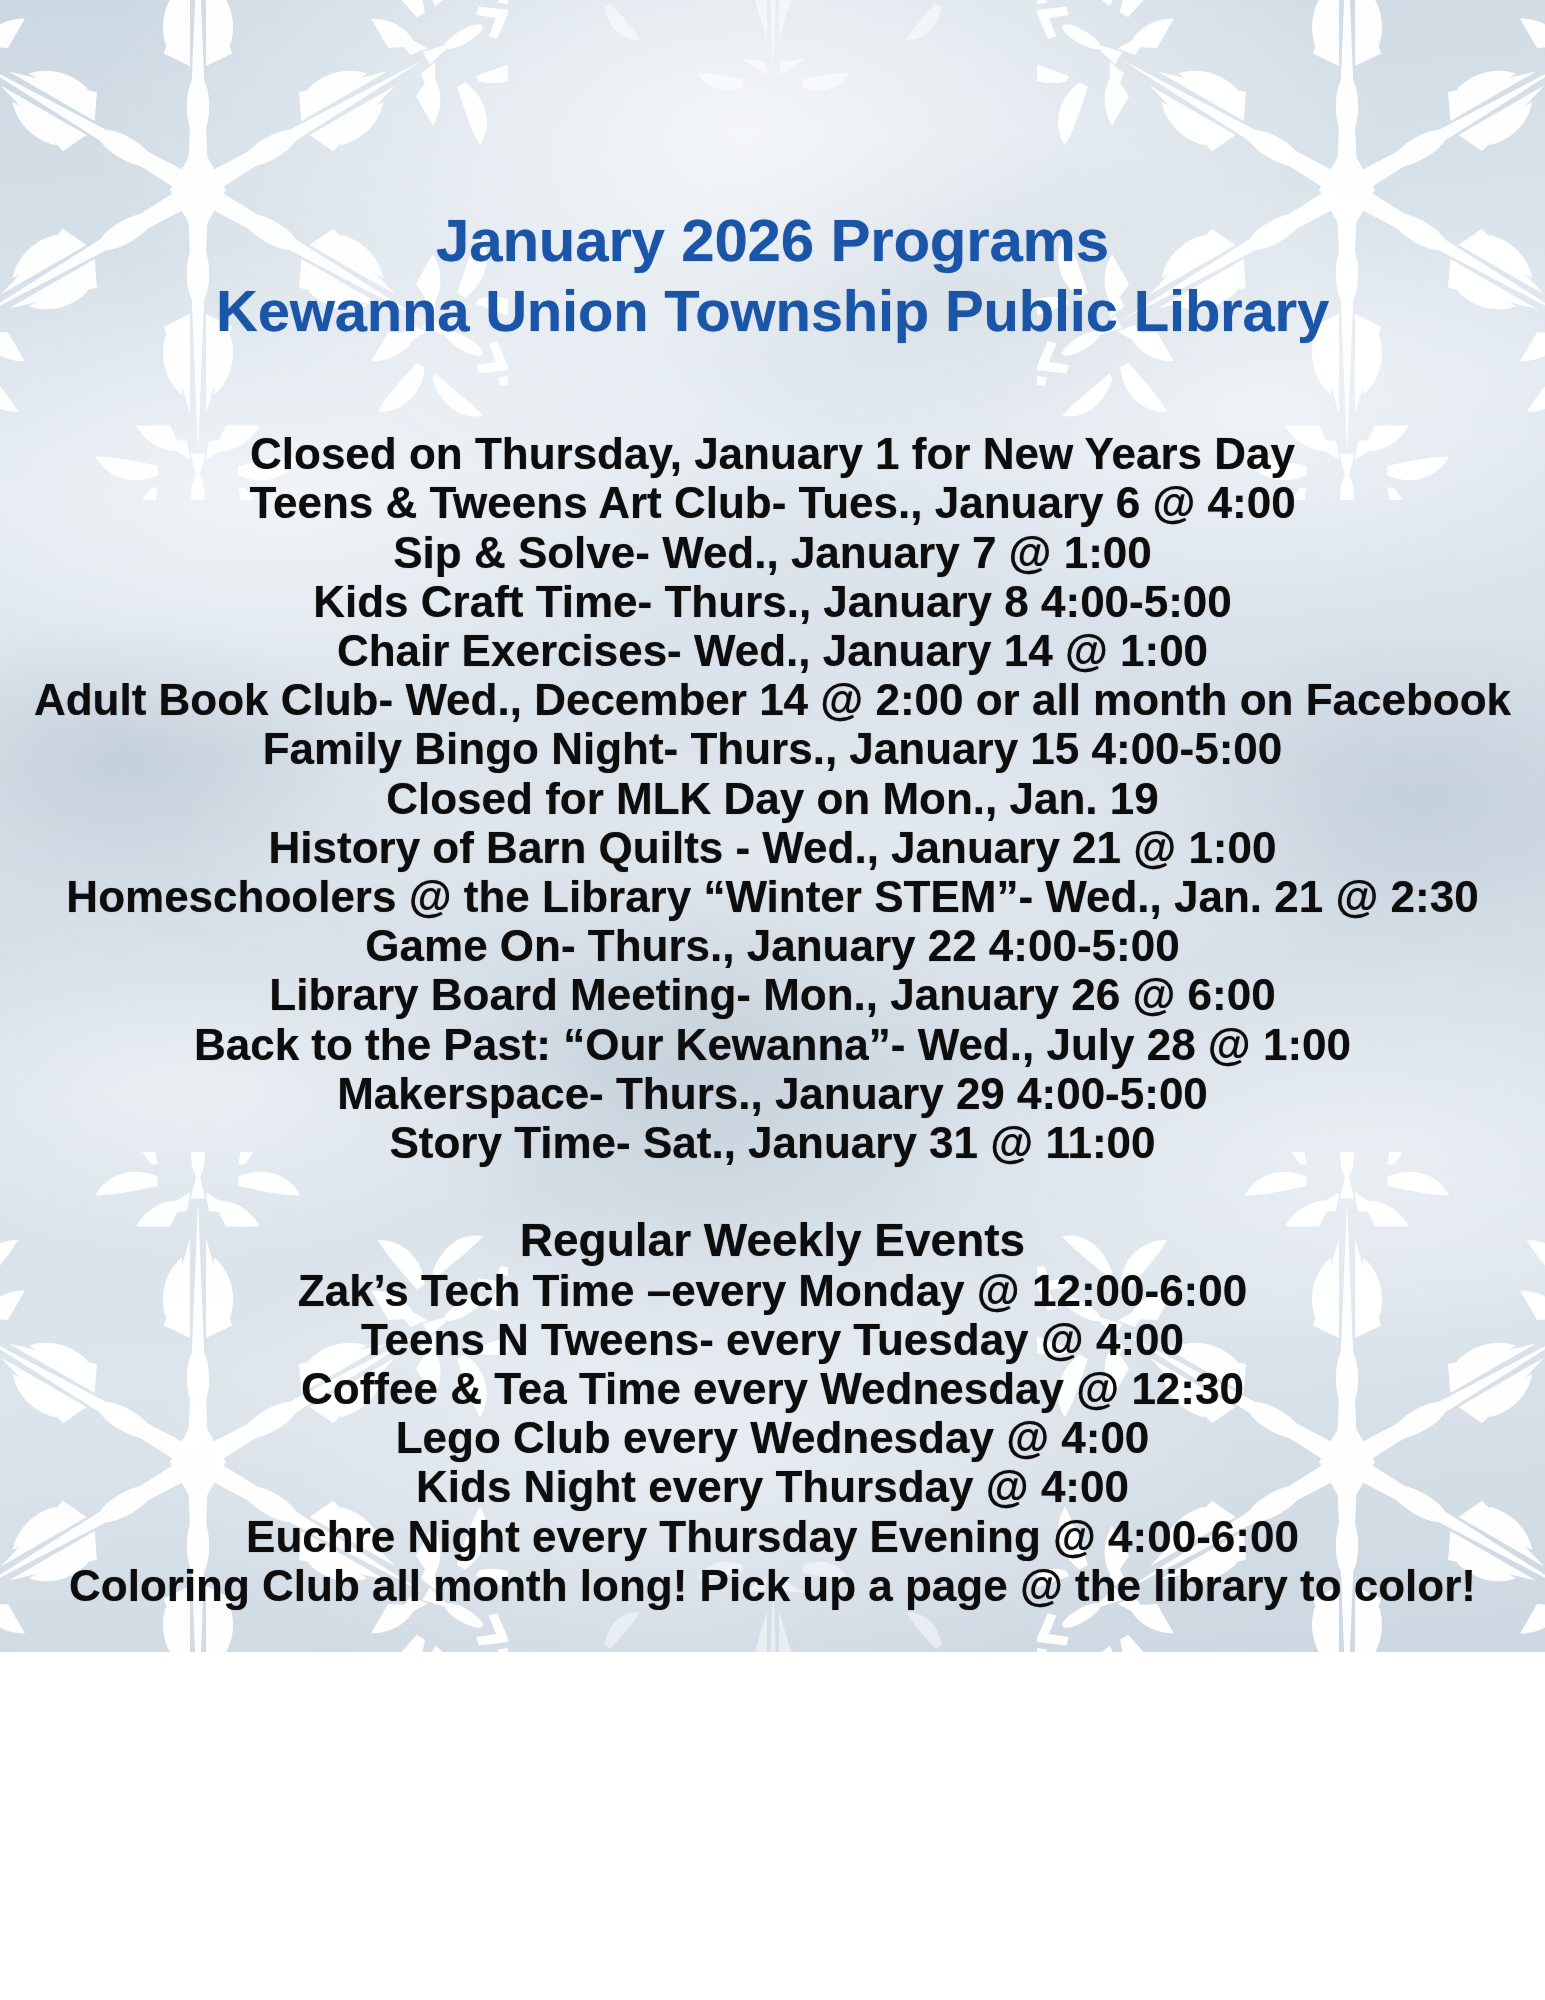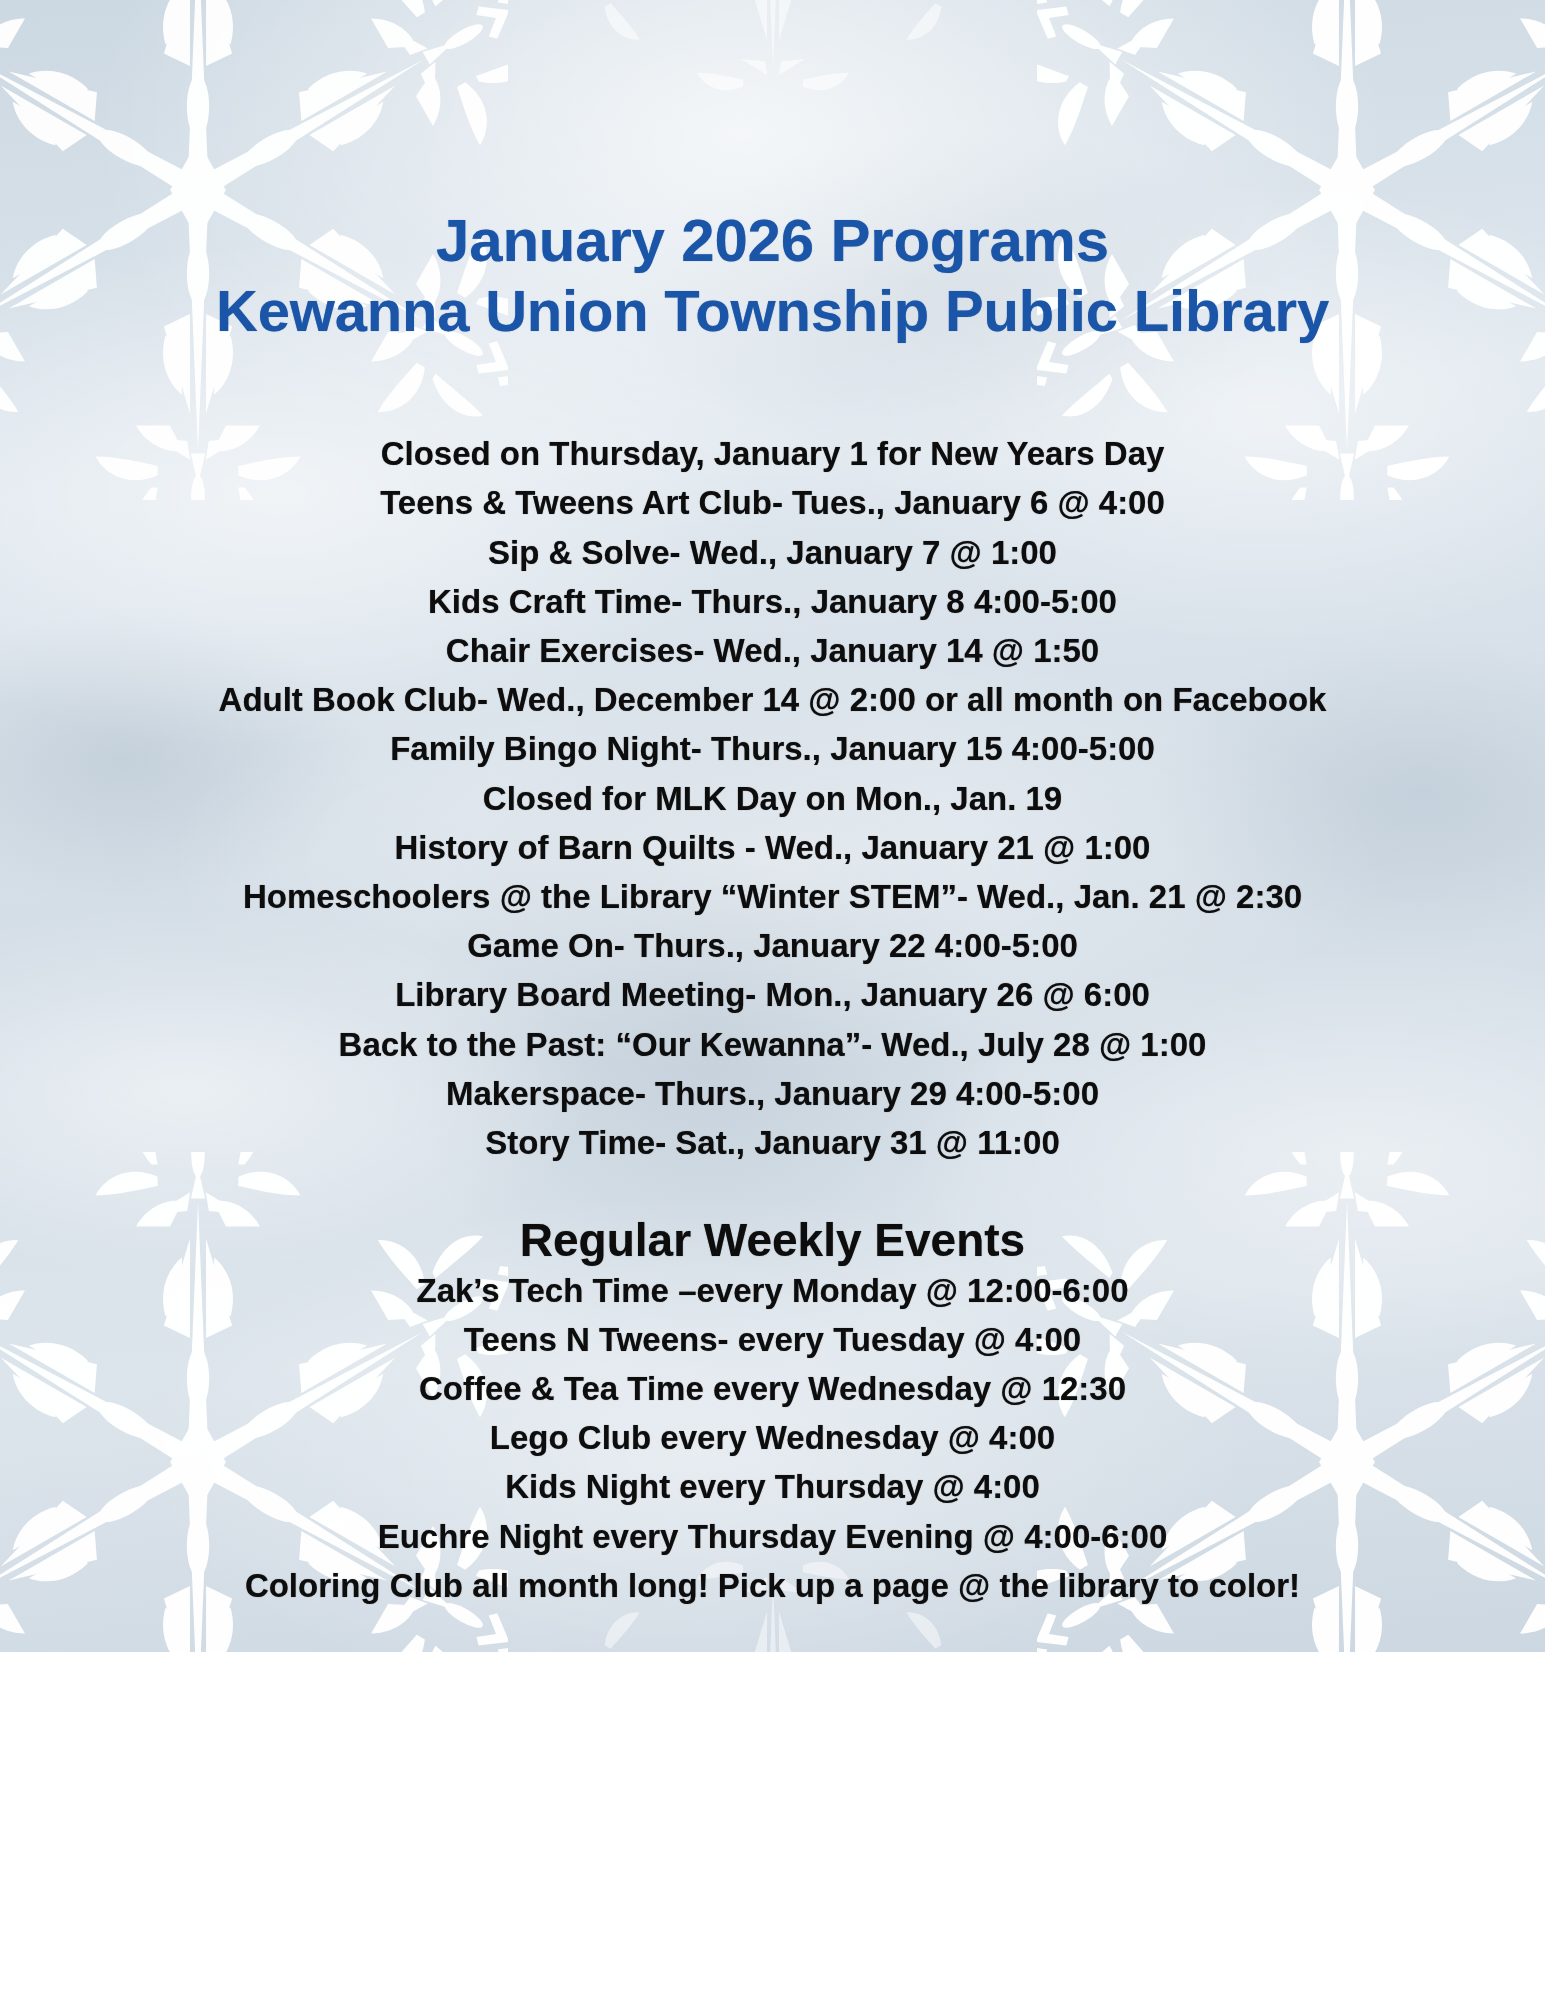--- a/index.html
+++ b/index.html
@@ -68,21 +68,21 @@
     white-space: nowrap;
     text-shadow: 0 0 1px rgba(27,85,168,0.55);
   }
   .title-line.sub { font-size: 58px; }
 
   .events { margin: 0; padding: 0; }
 
   .event-line {
     color: #0d0d0d;
     font-weight: 700;
-    font-size: 33px;
+    font-size: 44px;
     line-height: 49.2px;
     white-space: nowrap;
     text-shadow: 0 0 1px rgba(0,0,0,0.5);
   }
 
   .spacer-line { height: 49.2px; }
 
   .section-heading {
     color: #0d0d0d;
     font-weight: 700;
@@ -769,21 +769,21 @@
     <div class="title-block">
       <div class="title-line">January 2026 Programs</div>
       <div class="title-line sub">Kewanna Union Township Public Library</div>
     </div>
 
     <div class="events">
       <div class="event-line">Closed on Thursday, January 1 for New Years Day</div>
       <div class="event-line">Teens &amp; Tweens Art Club- Tues., January 6 @ 4:00</div>
       <div class="event-line">Sip &amp; Solve- Wed., January 7 @ 1:00</div>
       <div class="event-line">Kids Craft Time- Thurs., January 8   4:00-5:00</div>
-      <div class="event-line">Chair Exercises- Wed., January 14 @ 1:50</div>
+      <div class="event-line">Chair Exercises- Wed., January 14 @ 1:00</div>
       <div class="event-line">Adult Book Club- Wed., December 14 @ 2:00 or all month on  Facebook</div>
       <div class="event-line">Family Bingo Night- Thurs., January 15   4:00-5:00</div>
       <div class="event-line">Closed for MLK Day on Mon., Jan. 19</div>
       <div class="event-line">History of Barn Quilts - Wed., January 21 @ 1:00</div>
       <div class="event-line">Homeschoolers @ the Library “Winter STEM”- Wed., Jan. 21 @ 2:30</div>
       <div class="event-line">Game On- Thurs., January 22   4:00-5:00</div>
       <div class="event-line">Library Board Meeting- Mon., January 26 @ 6:00</div>
       <div class="event-line">Back to the Past: “Our Kewanna”- Wed., July 28 @ 1:00</div>
       <div class="event-line">Makerspace- Thurs., January 29 4:00-5:00</div>
       <div class="event-line">Story Time- Sat., January 31 @ 11:00</div>

